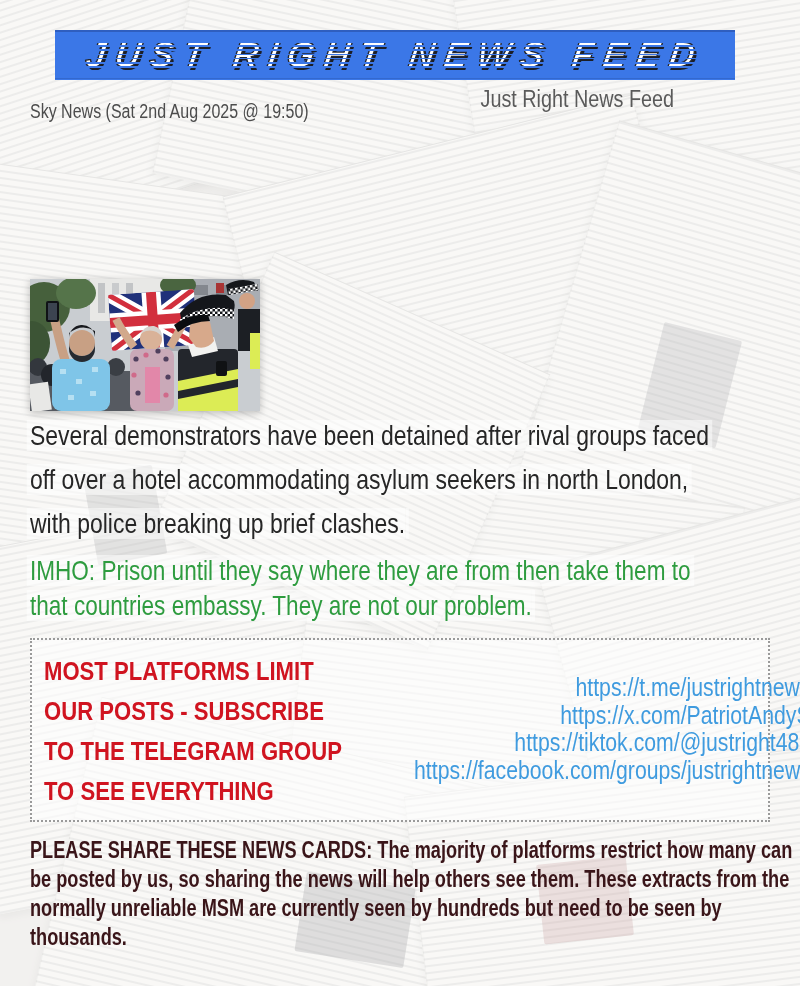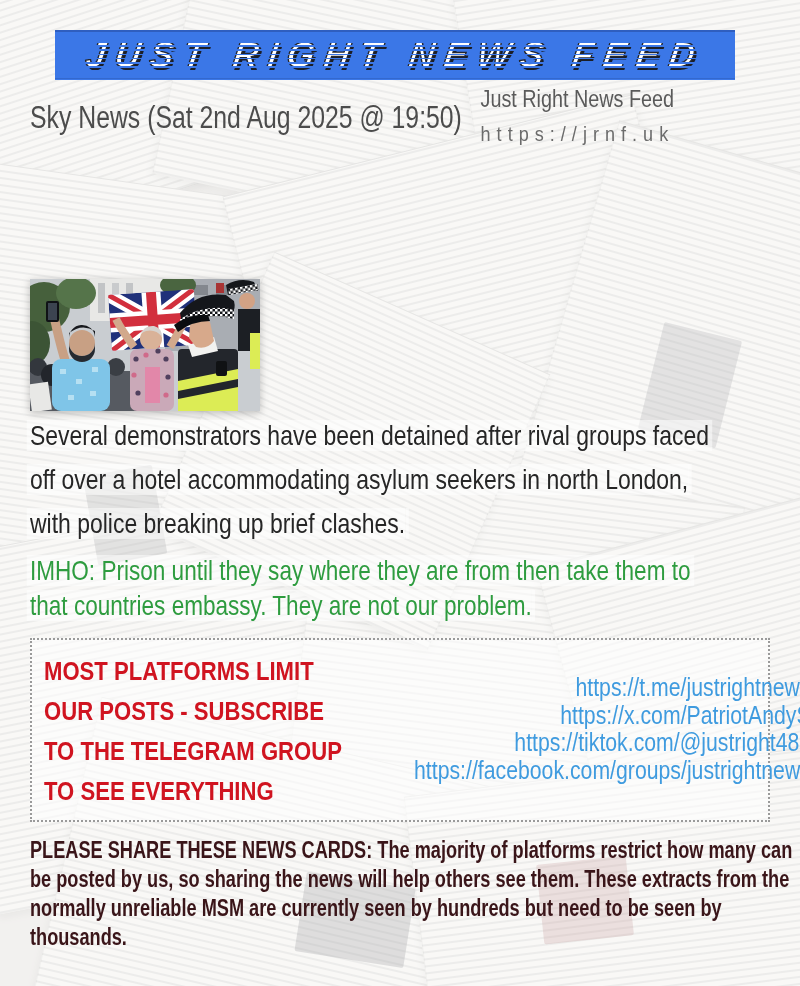--- a/index.html
+++ b/index.html
@@ -43,21 +43,21 @@
   .scanlines{position:absolute;inset:0;pointer-events:none;
     background:repeating-linear-gradient(180deg, transparent 0 2.6px, #3b77e7 2.6px 4.2px);}
 
   
   .zone{position:absolute;z-index:2;}
   .line{display:block;white-space:nowrap;}
   .sx{transform:scaleX(.82);transform-origin:0 50%;}
   .hl{background:rgba(255,255,255,.5);box-shadow:4px 0 0 rgba(255,255,255,.5),-4px 0 0 rgba(255,255,255,.5);}
 
   
-  .meta-left{left:30px;top:100px;font-size:31px;color:#4c4c4c;}
+  .meta-left{left:30px;top:100px;font-size:20px;color:#4c4c4c;}
   .meta-left .line{transform:scaleX(.80);transform-origin:0 50%;}
   .brand{right:126px;top:86px;text-align:right;color:#5a5a5a;}
   .brand-row{display:flex;justify-content:flex-end;}
   .brand-name{font-size:23px;white-space:nowrap;transform:scaleX(.86);transform-origin:100% 50%;}
   .brand-url{font-size:21px;letter-spacing:7px;color:#6b6b6b;white-space:nowrap;margin-top:9px;
     transform:scaleX(.86);transform-origin:100% 50%;}
 
   
   .headline{left:30px;top:150px;font-size:41px;line-height:47px;font-weight:bold;color:#0c0c0c;}
 
@@ -115,23 +115,20 @@
     <span class="banner-text">JUST RIGHT NEWS FEED</span>
     <div class="scanlines"></div>
   </div>
 
   <div class="zone meta-left">
     <span class="line">Sky News (Sat 2nd Aug 2025 @ 19:50)</span>
   </div>
   <div class="zone brand">
     <div class="brand-row">
         <span class="brand-name">Just Right News Feed</span>
-      </div>
-    <div class="brand-row">
-        <span class="brand-url">https://jrnf.uk</span>
       </div>
   </div>
 
 
   <div class="zone photo">
     <svg width="230" height="132" viewBox="0 0 230 132">
       <defs>
         <pattern id="chk" width="5" height="5" patternUnits="userSpaceOnUse">
           <rect width="5" height="5" fill="#14161a"></rect>
           <rect width="2.5" height="2.5" fill="#ffffff"></rect>

